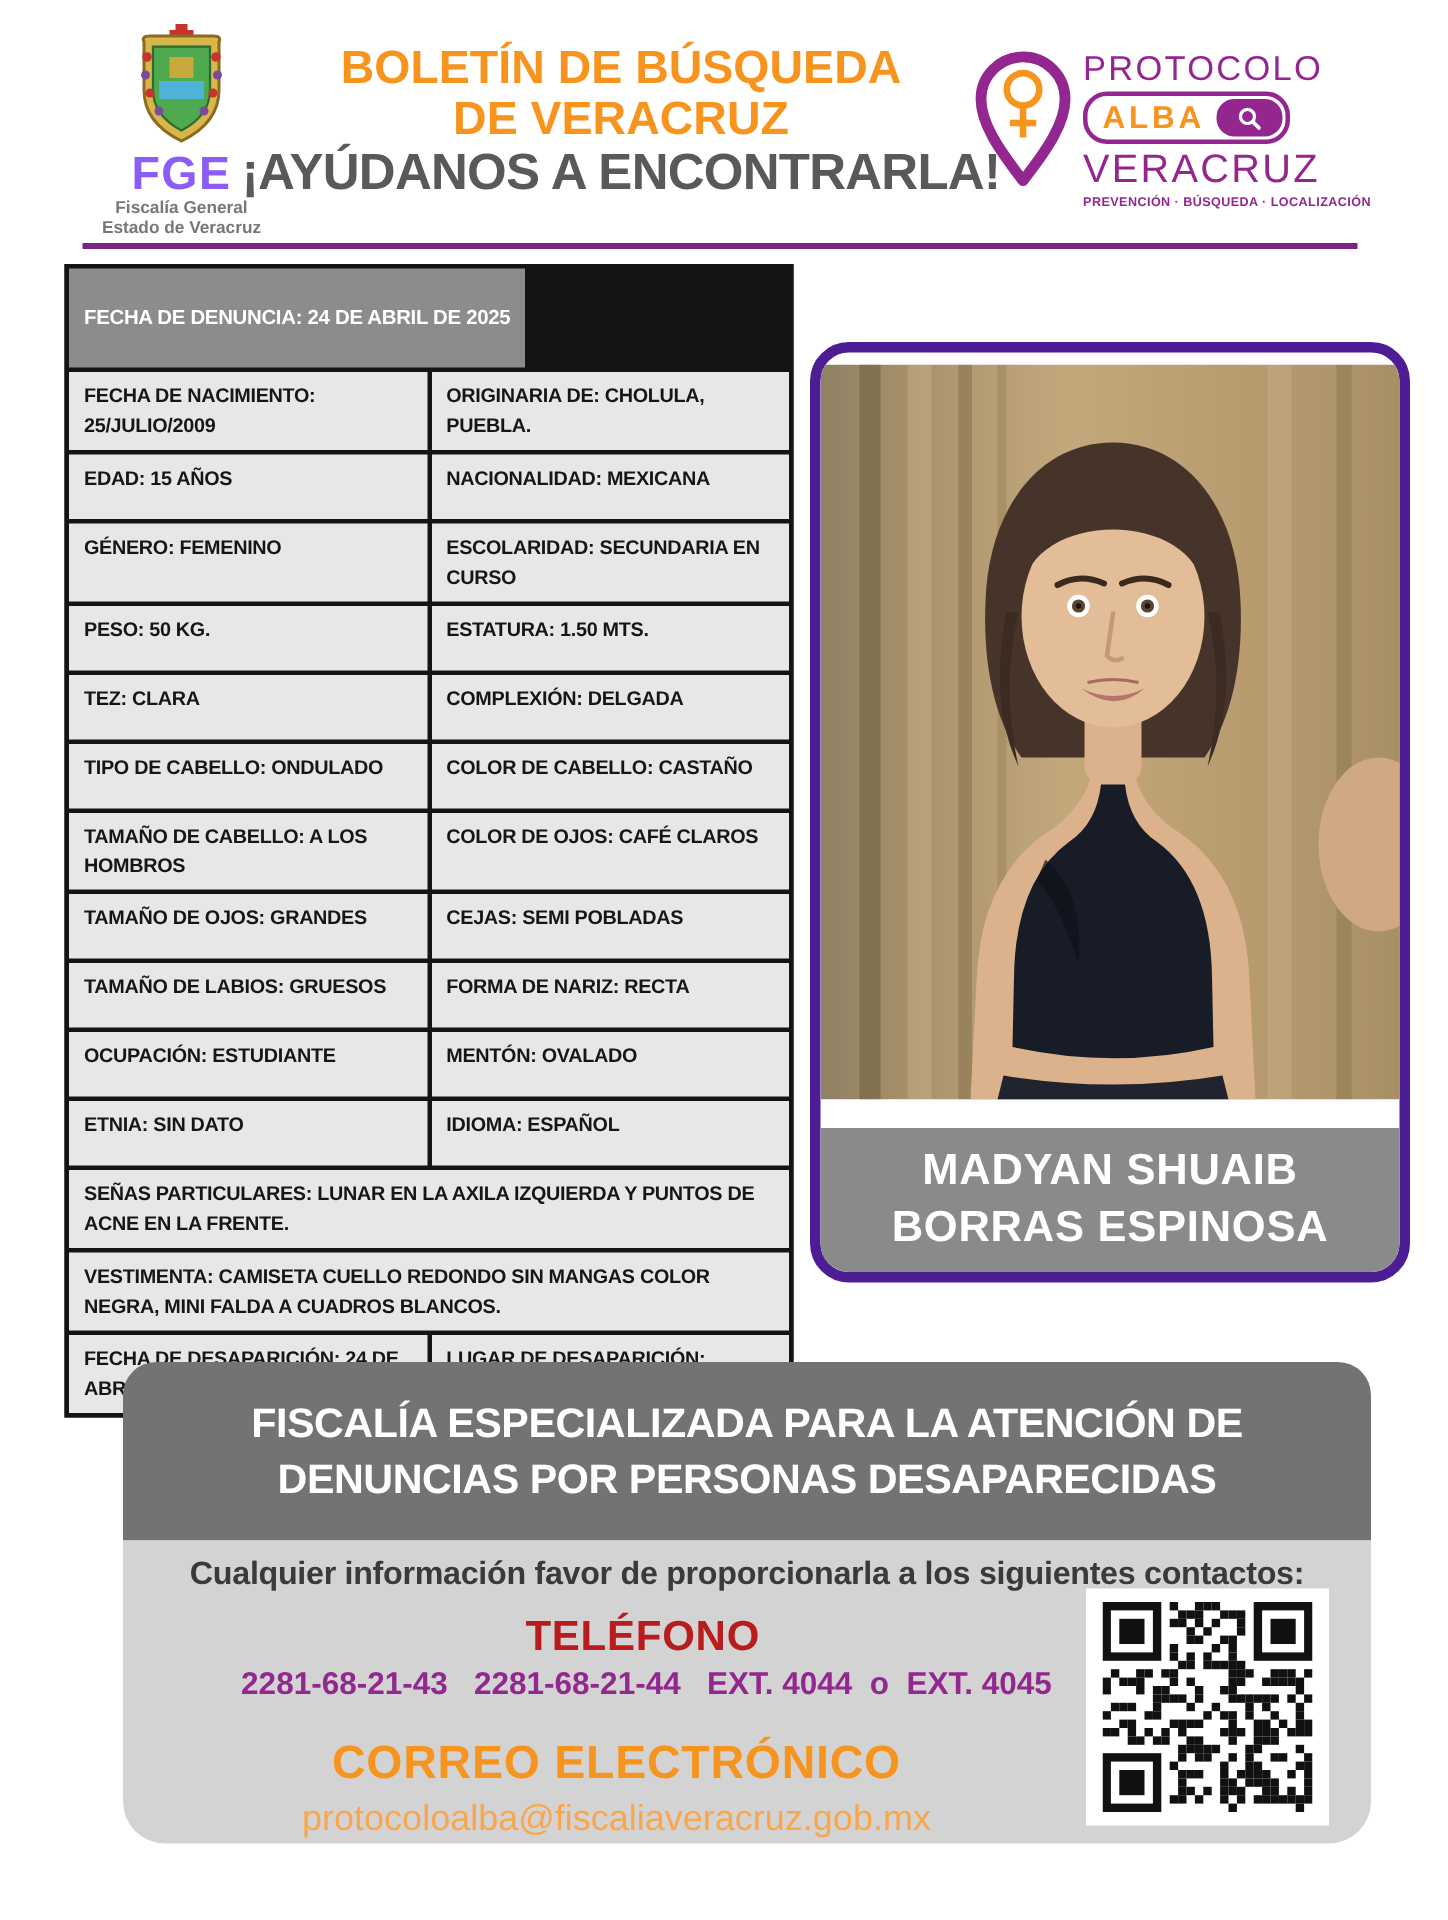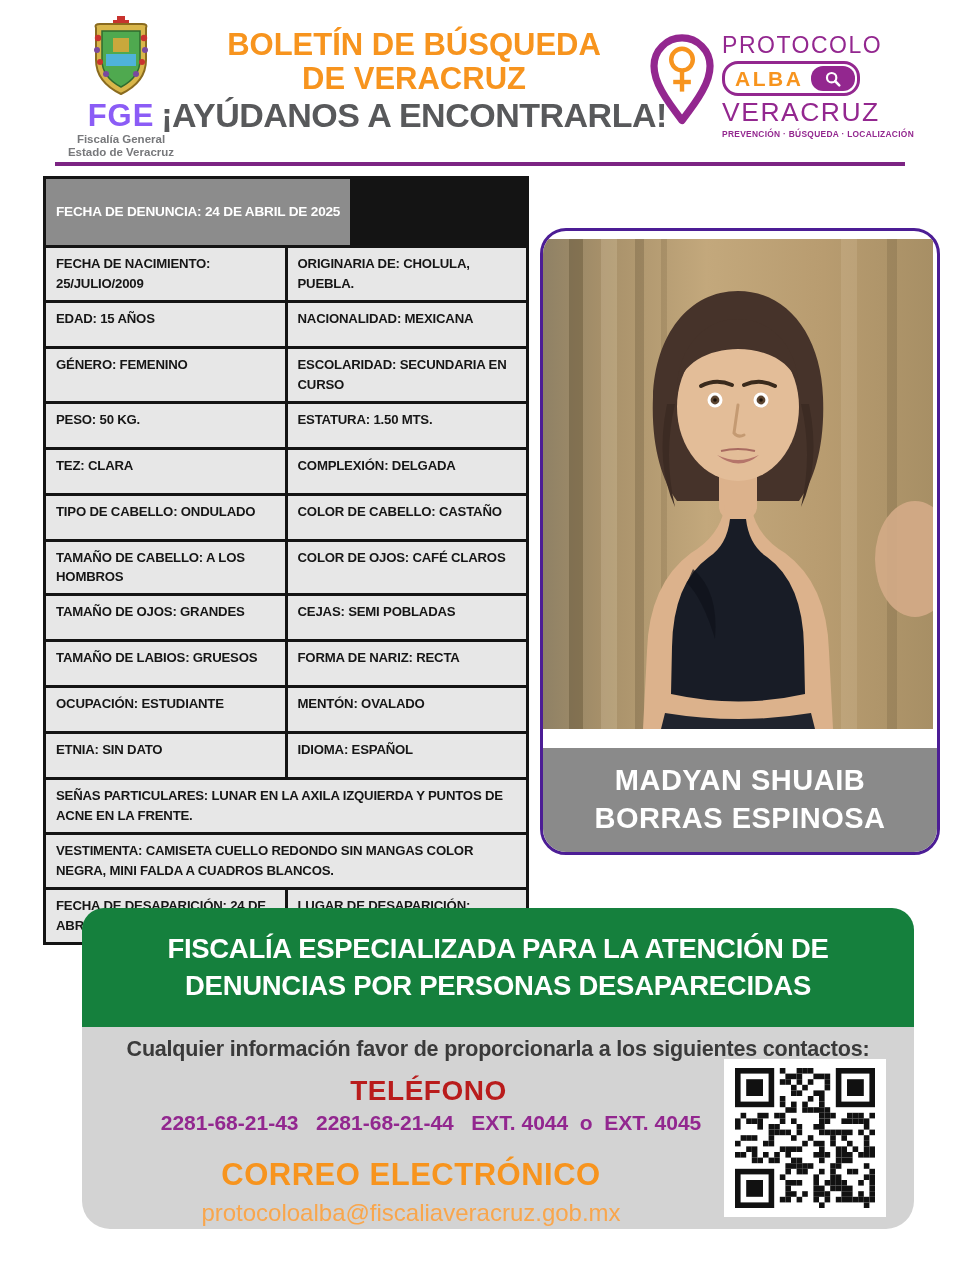--- a/index.html
+++ b/index.html
@@ -34,30 +34,30 @@
               background:#141414;border:3px solid #141414;display:flex;flex-direction:column;gap:3px;}
   .t-row{display:flex;gap:3px;}
   .t-cell{background:#E7E7E7;color:#161616;font-weight:bold;font-size:13.2px;letter-spacing:-0.2px;
           line-height:1.5;padding:6px 10px;box-sizing:border-box;min-height:43px;}
   .t-row.pair .t-cell{flex:1 1 0;}
   .t-row.full .t-cell{flex:1 1 100%;min-height:52px;}
   .t-row.header .t-cell{background:#8C8C8C;color:#fff;min-height:0;padding:23px 10px;font-size:13.6px;}
 
   
   .photo-card{position:absolute;left:540px;top:228px;width:400px;height:627px;box-sizing:border-box;
-              border:3px solid #4c1d95;border-radius:26px;background:#fff;overflow:hidden;
+              border:7px solid #4c1d95;border-radius:26px;background:#fff;overflow:hidden;
               display:flex;flex-direction:column;}
   .photo-wrap{margin-top:8px;height:490px;flex:none;}
   .photo-wrap svg{display:block;}
   .name-plate{margin-top:19px;flex:1;background:#8A8A8A;display:flex;flex-direction:column;
               align-items:center;justify-content:center;}
   .name-line{color:#fff;font-weight:bold;font-size:29px;line-height:1.3;letter-spacing:0.5px;}
 
   
-  .banner{position:absolute;left:82px;top:908px;width:832px;height:119px;background:#15803d;
+  .banner{position:absolute;left:82px;top:908px;width:832px;height:119px;background:#737373;
           border-radius:22px 22px 0 0;display:flex;flex-direction:column;align-items:center;justify-content:center;}
   .banner-line{color:#fff;font-weight:bold;font-size:27.5px;line-height:1.32;letter-spacing:-0.3px;white-space:nowrap;}
 
   .contact-panel{position:absolute;left:82px;top:1027px;width:832px;height:202px;background:#D3D3D3;
                  border-radius:0 0 28px 28px;}
   .contact-intro{position:absolute;left:0;top:10px;width:100%;text-align:center;
                  color:#3A3A3A;font-weight:bold;font-size:21.5px;letter-spacing:-0.2px;}
   .contact-block{position:absolute;left:0;top:48px;width:658px;text-align:center;}
   .phone-heading{color:#b91c1c;font-weight:bold;font-size:28px;letter-spacing:0.5px;margin-left:35px;}
   .phone-line{color:#92278F;font-weight:bold;font-size:21px;margin-top:4px;white-space:pre;padding-left:40px;}

